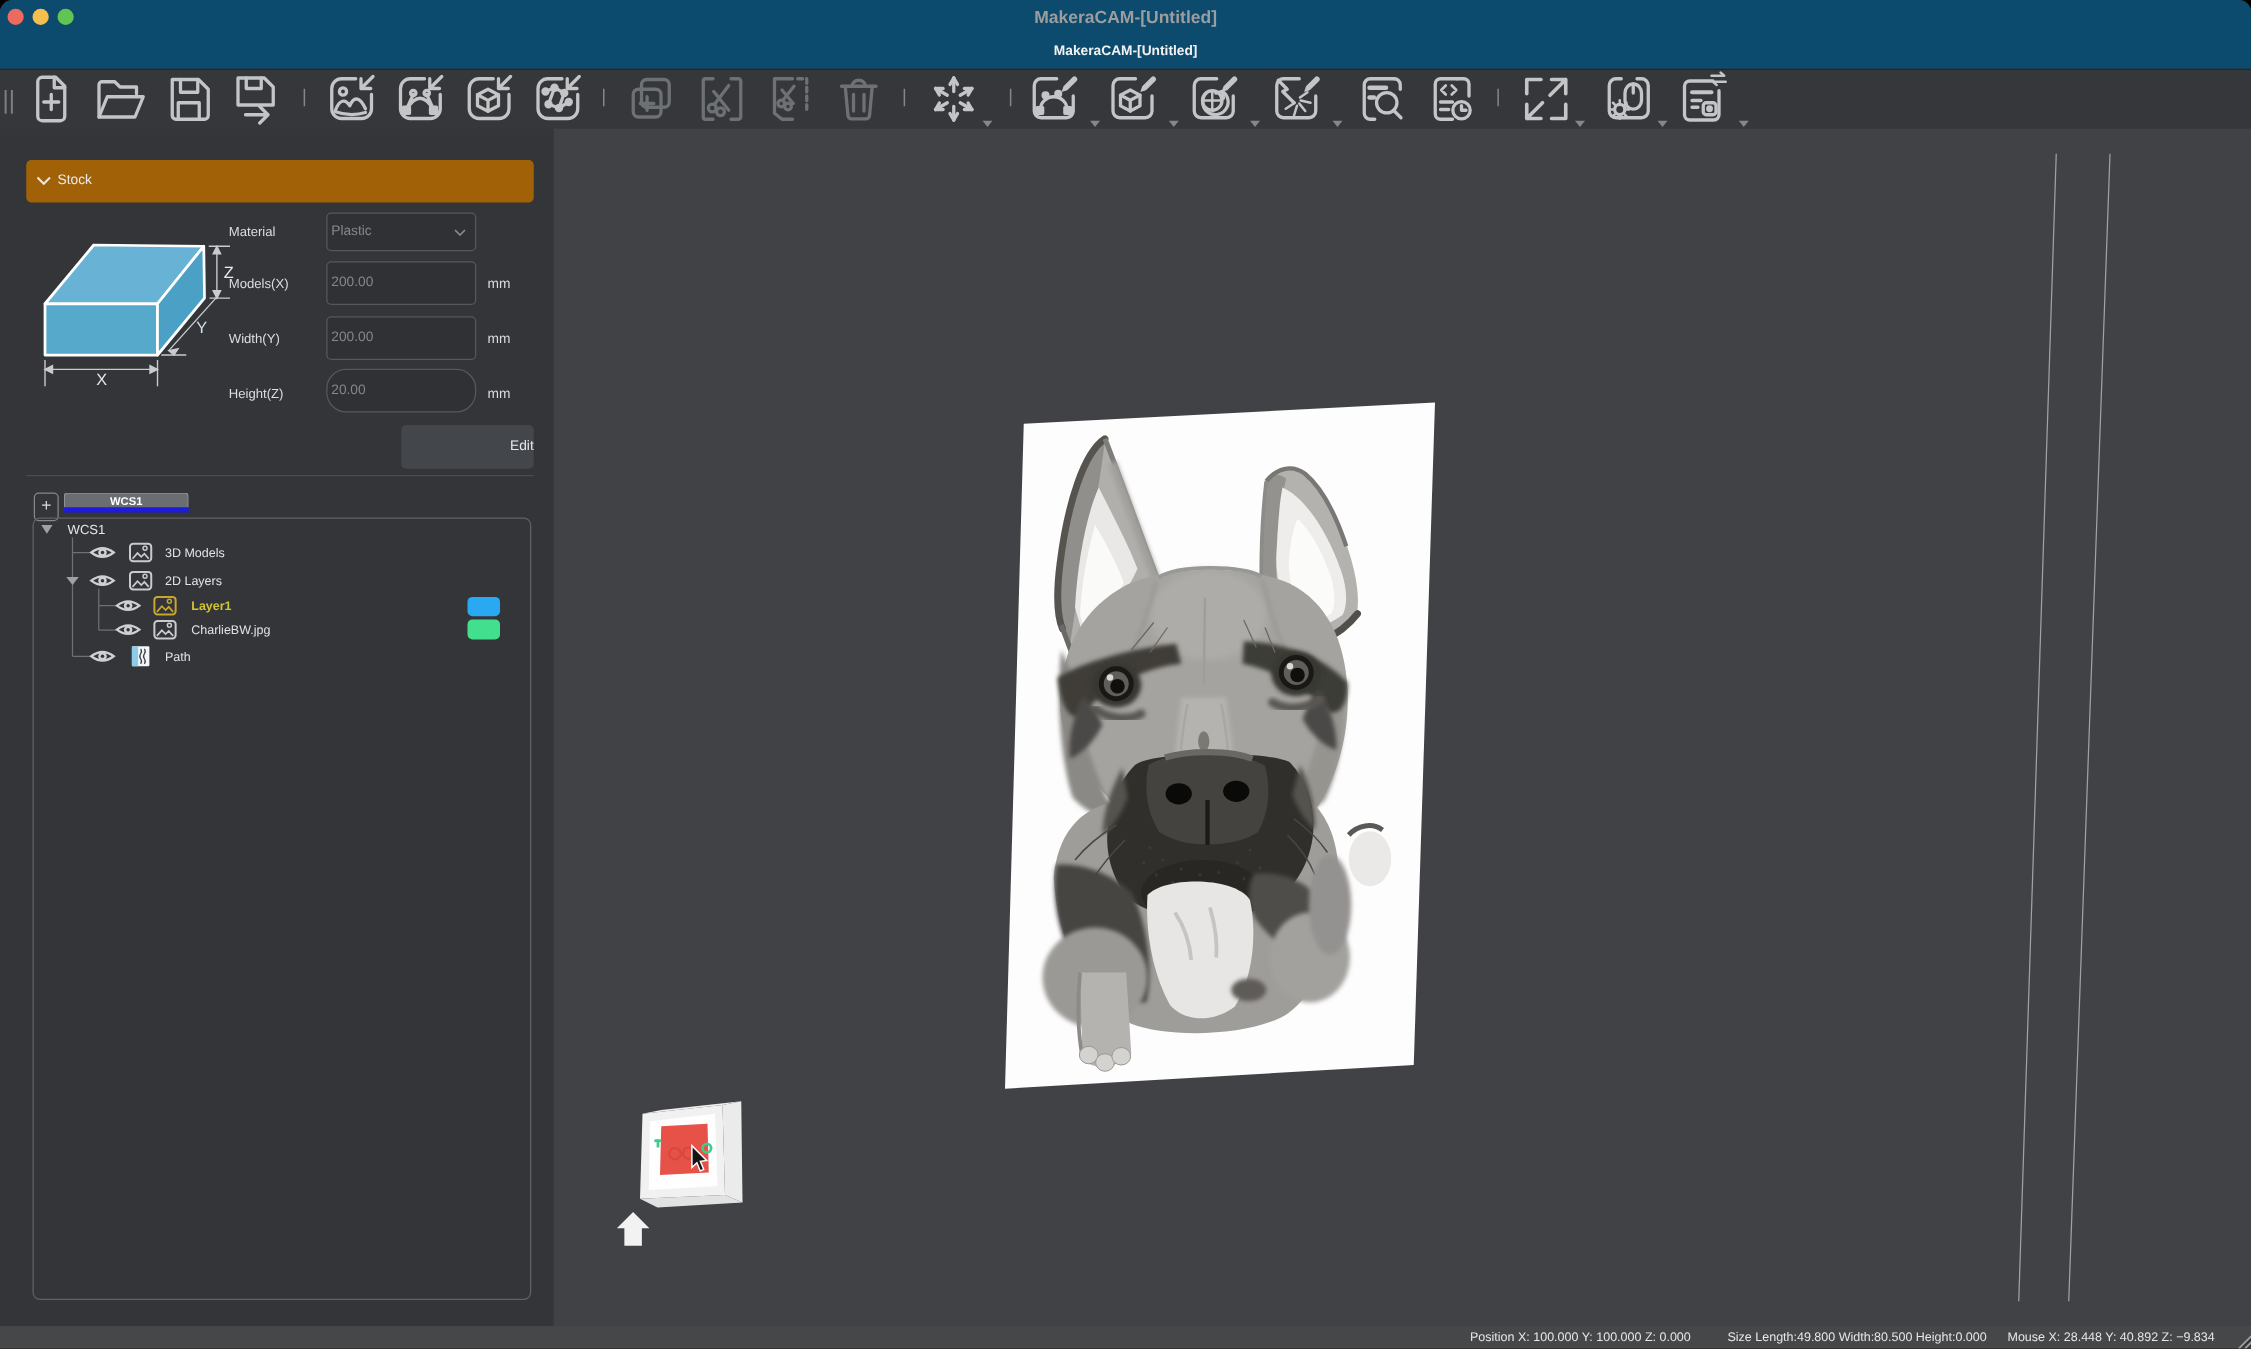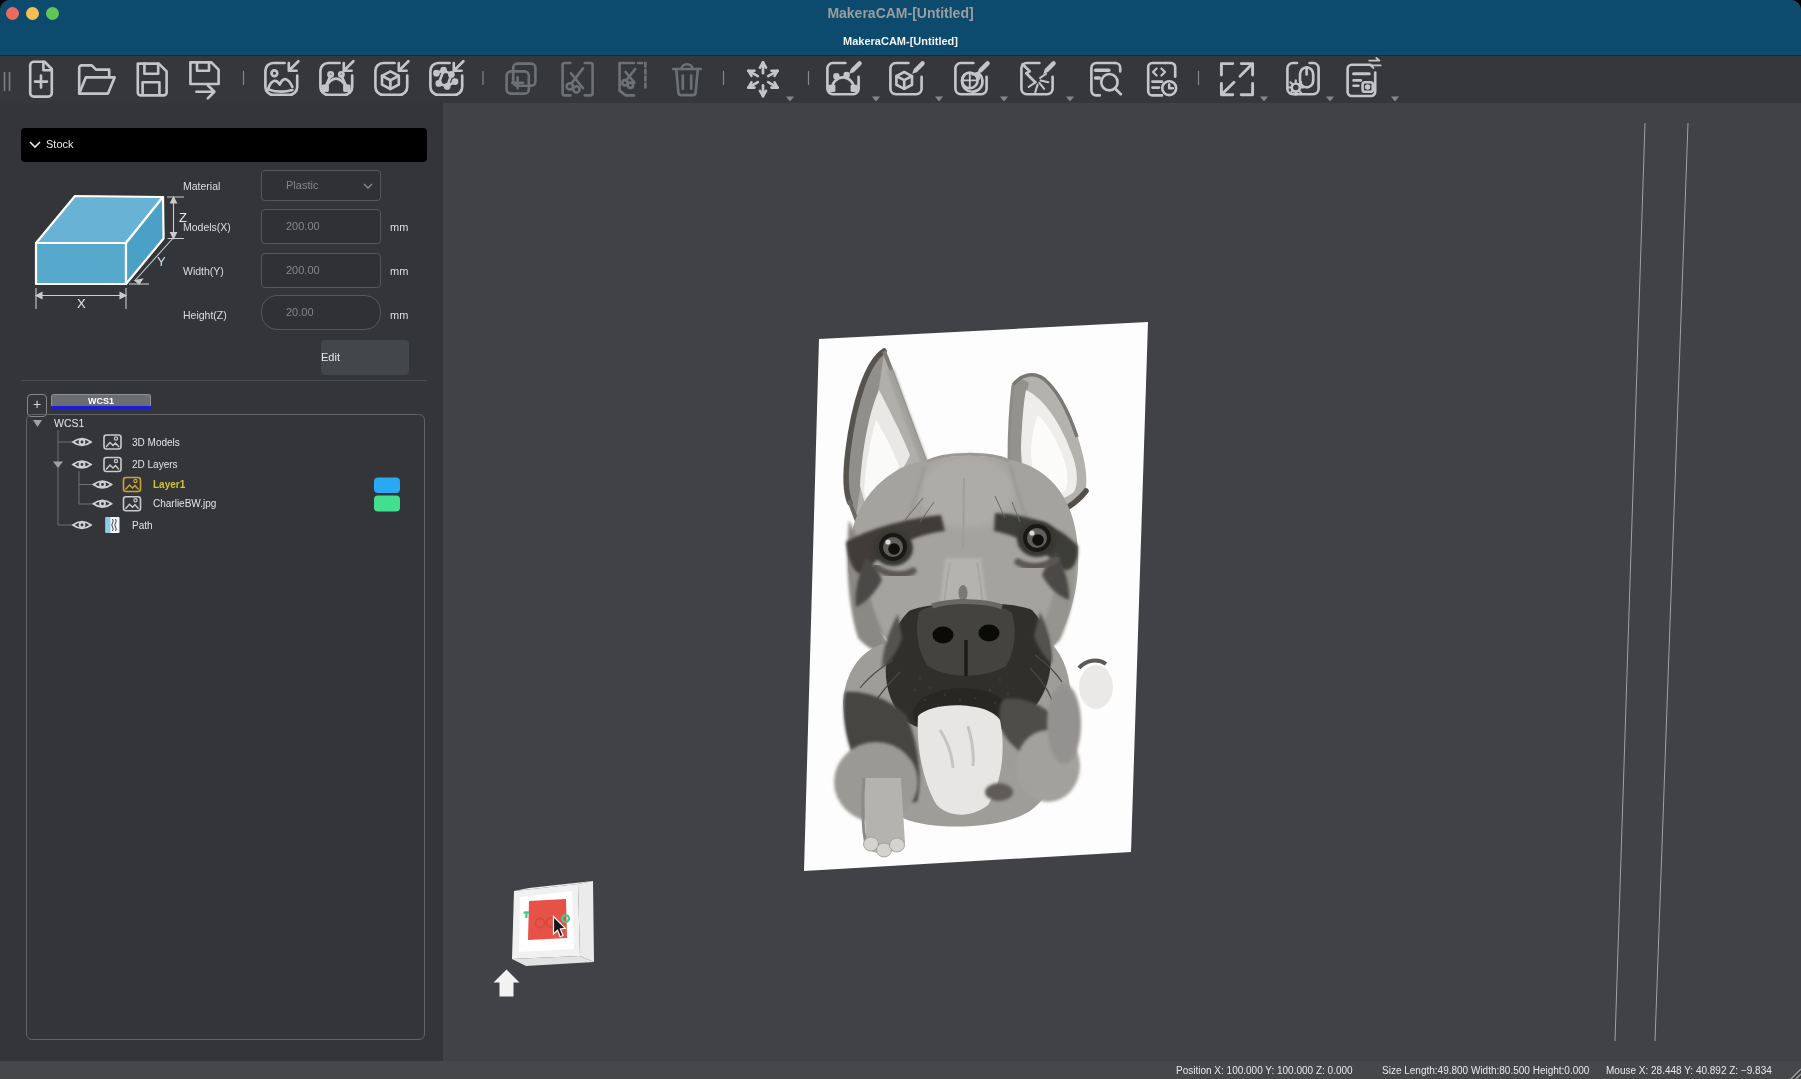--- a/index.html
+++ b/index.html
@@ -9,25 +9,25 @@
   .tl{position:absolute;top:6.5px;width:13px;height:13px;border-radius:50%;}
   #t1{font-weight:bold;font-size:14px;color:#9c9d9e;position:absolute;top:5px;left:0;width:100%;text-align:center;}
   #t2{font-weight:bold;font-size:11px;color:#f2f2f2;position:absolute;top:35px;left:0;width:100%;text-align:center;}
   #toolbar{position:absolute;left:0;top:56px;width:1801px;height:47px;background:#35373a;}
   #tbline{position:absolute;left:0;top:55px;width:1801px;height:1px;background:#242527;}
   #panel{position:absolute;left:0;top:103px;width:443px;height:958px;background:#333539;}
   #canvas{position:absolute;left:443px;top:103px;width:1358px;height:958px;background:#404245;}
   #statusbar{position:absolute;left:0;top:1061px;width:1801px;height:18px;background:#454749;color:#e6e7e8;font-size:10px;}
   #statusbar span{position:absolute;top:4px;white-space:pre;}
   
-  #stockhdr{position:absolute;left:21px;top:25px;width:406px;height:34px;background:#000000;border-radius:4px;color:#e8e9ea;font-size:11px;}
+  #stockhdr{position:absolute;left:21px;top:25px;width:406px;height:34px;background:#a16207;border-radius:4px;color:#e8e9ea;font-size:11px;}
   .lbl{position:absolute;color:#dcdddf;font-size:10.5px;text-align:left;width:60px;}
-  .inp{position:absolute;left:261px;width:120px;height:35px;background:rgba(0,0,0,0.07);border:1px solid #55585c;border-radius:4px;box-sizing:border-box;color:#84878b;font-size:11px;line-height:33px;padding-left:24px;}
+  .inp{position:absolute;left:261px;width:120px;height:35px;background:rgba(0,0,0,0.07);border:1px solid #55585c;border-radius:4px;box-sizing:border-box;color:#84878b;font-size:11px;line-height:33px;padding-left:3px;}
   .mm{position:absolute;left:390px;color:#dcdddf;font-size:11px;}
-  #editbtn{position:absolute;left:321px;top:237px;width:88px;height:35px;background:#43464b;border-radius:4px;color:#e8e9ea;font-size:11px;text-align:left;line-height:35px;}
+  #editbtn{position:absolute;left:321px;top:237px;width:106px;height:35px;background:#43464b;border-radius:4px;color:#e8e9ea;font-size:11px;text-align:right;line-height:35px;}
   #sep1{position:absolute;left:21px;top:277px;width:406px;height:1px;background:#4a4c4f;}
   #plusbtn{position:absolute;left:27px;top:291px;width:18px;height:21px;border:1px solid #85878a;border-radius:4px;color:#d8d9da;font-size:14px;line-height:19px;text-align:center;}
   #wcstab{position:absolute;left:51px;top:291px;width:100px;height:12px;background:#6a6d71;color:#fff;font-size:9px;font-weight:bold;text-align:center;line-height:12px;border-radius:3px 3px 0 0;border:1px solid #8e9194;border-bottom:none;box-sizing:border-box;}
   #wcsline{position:absolute;left:51px;top:303px;width:100px;height:4px;background:#1d1bdc;}
   #treebox{position:absolute;left:26px;top:311px;width:397px;height:624px;border:1px solid #606266;border-radius:6px;}
 </style>
 </head>
 <body>
 <div id="win">
   <div id="titlebar">

